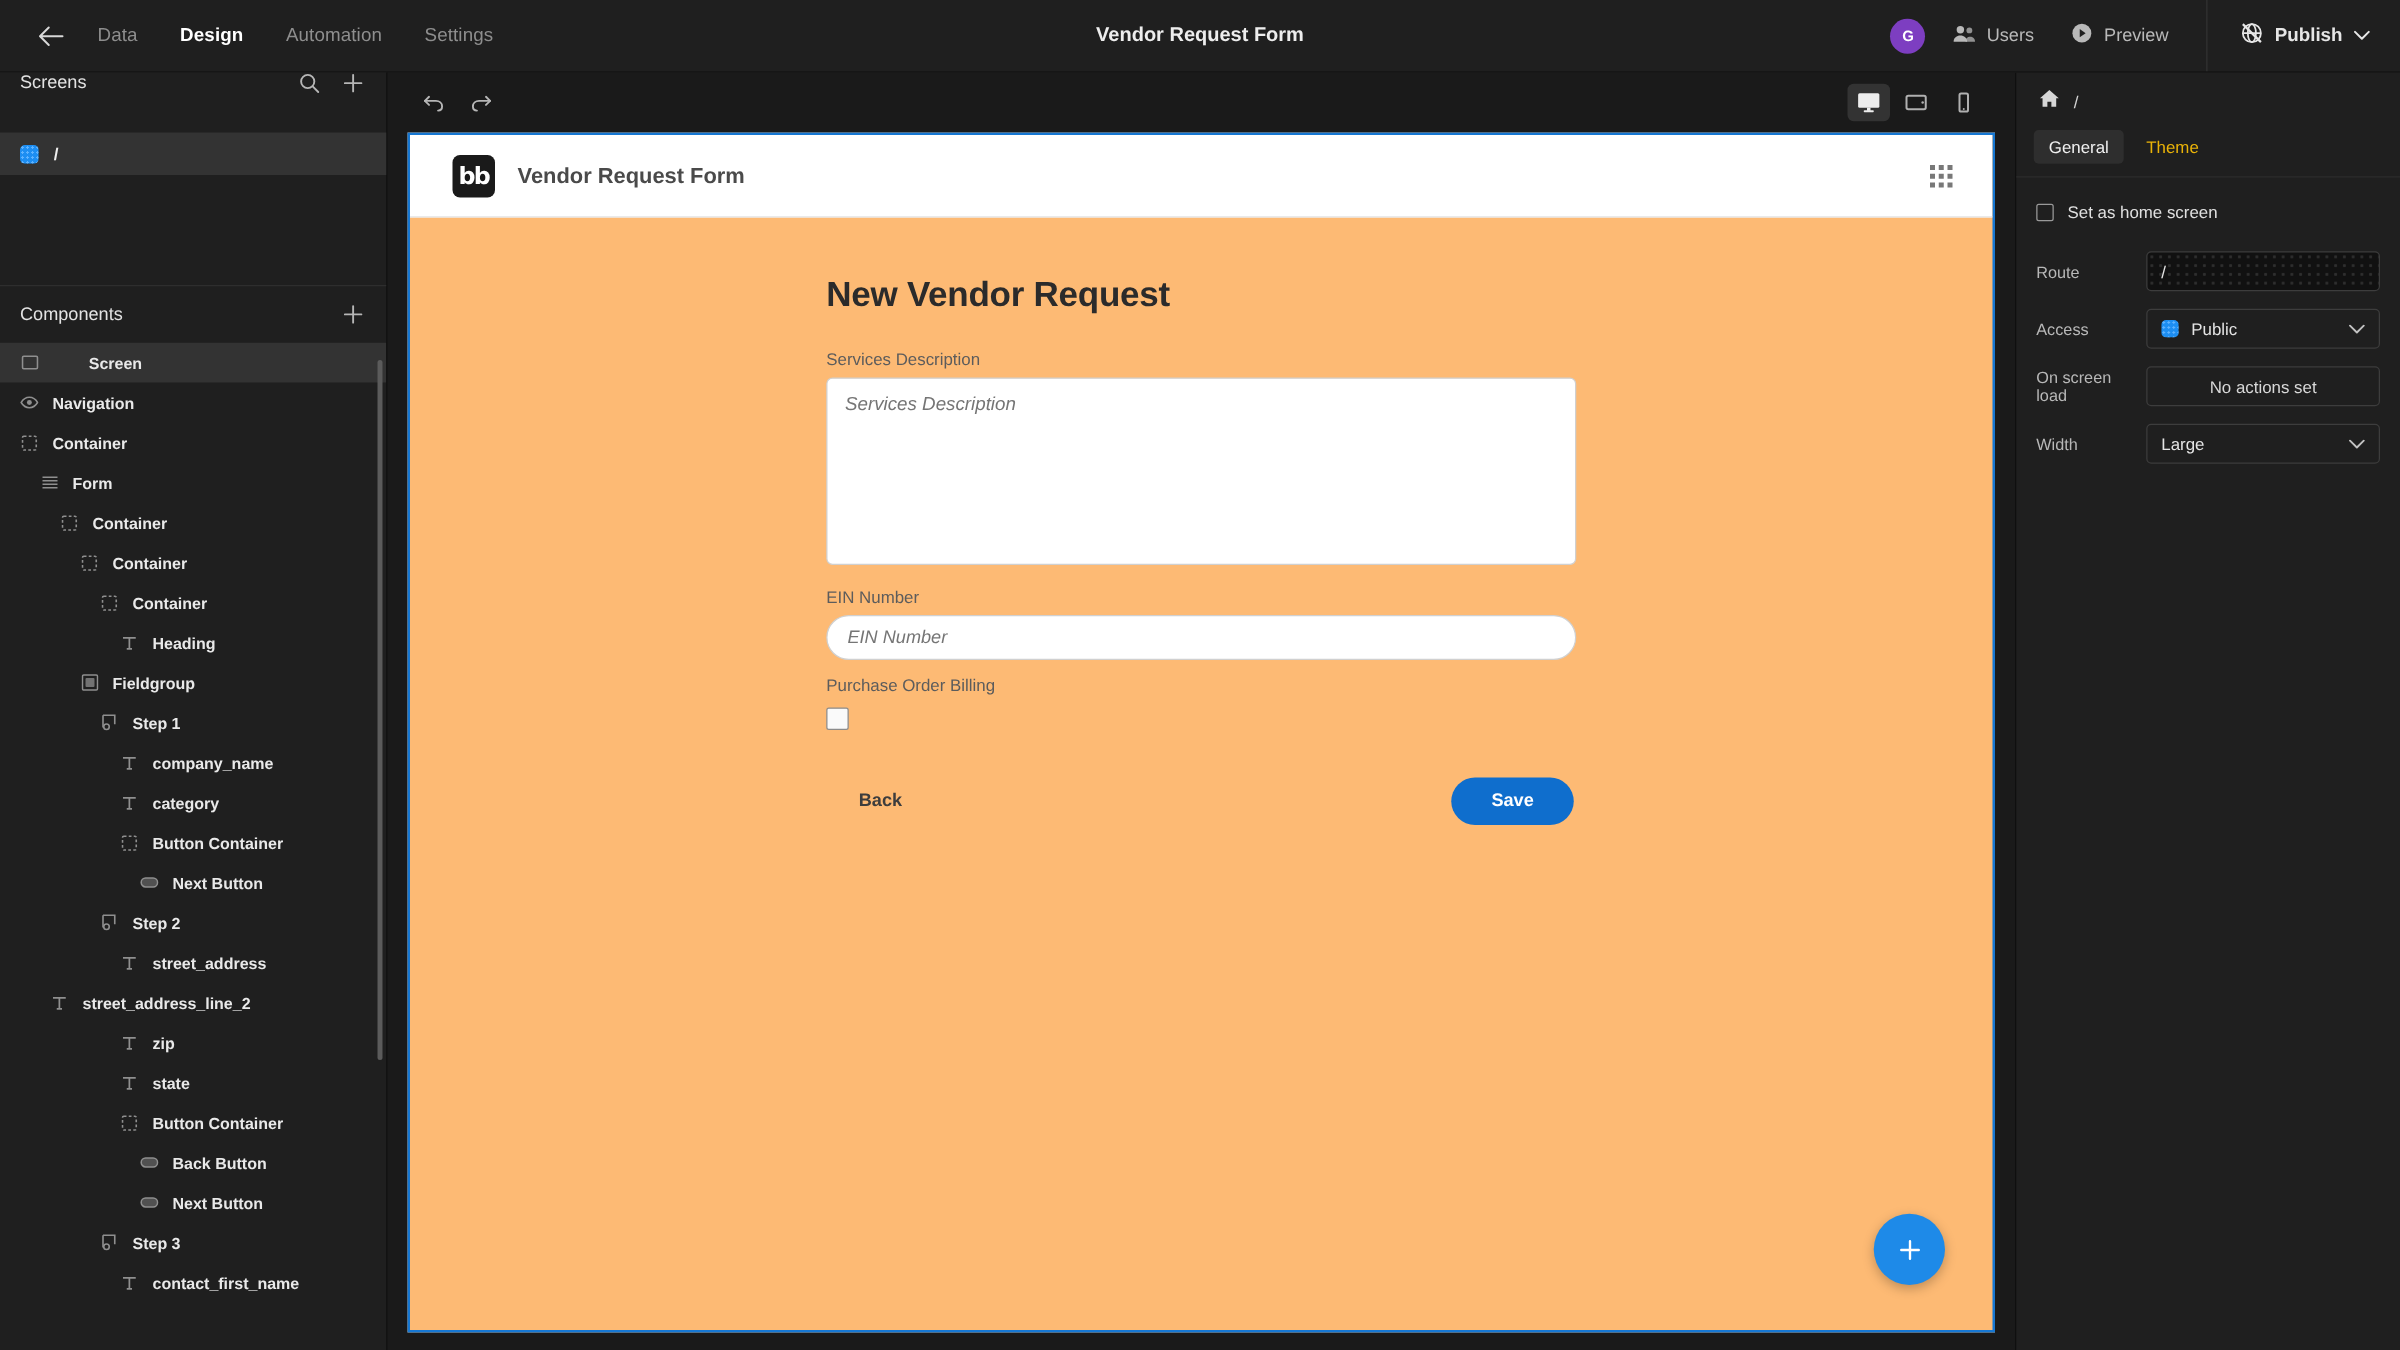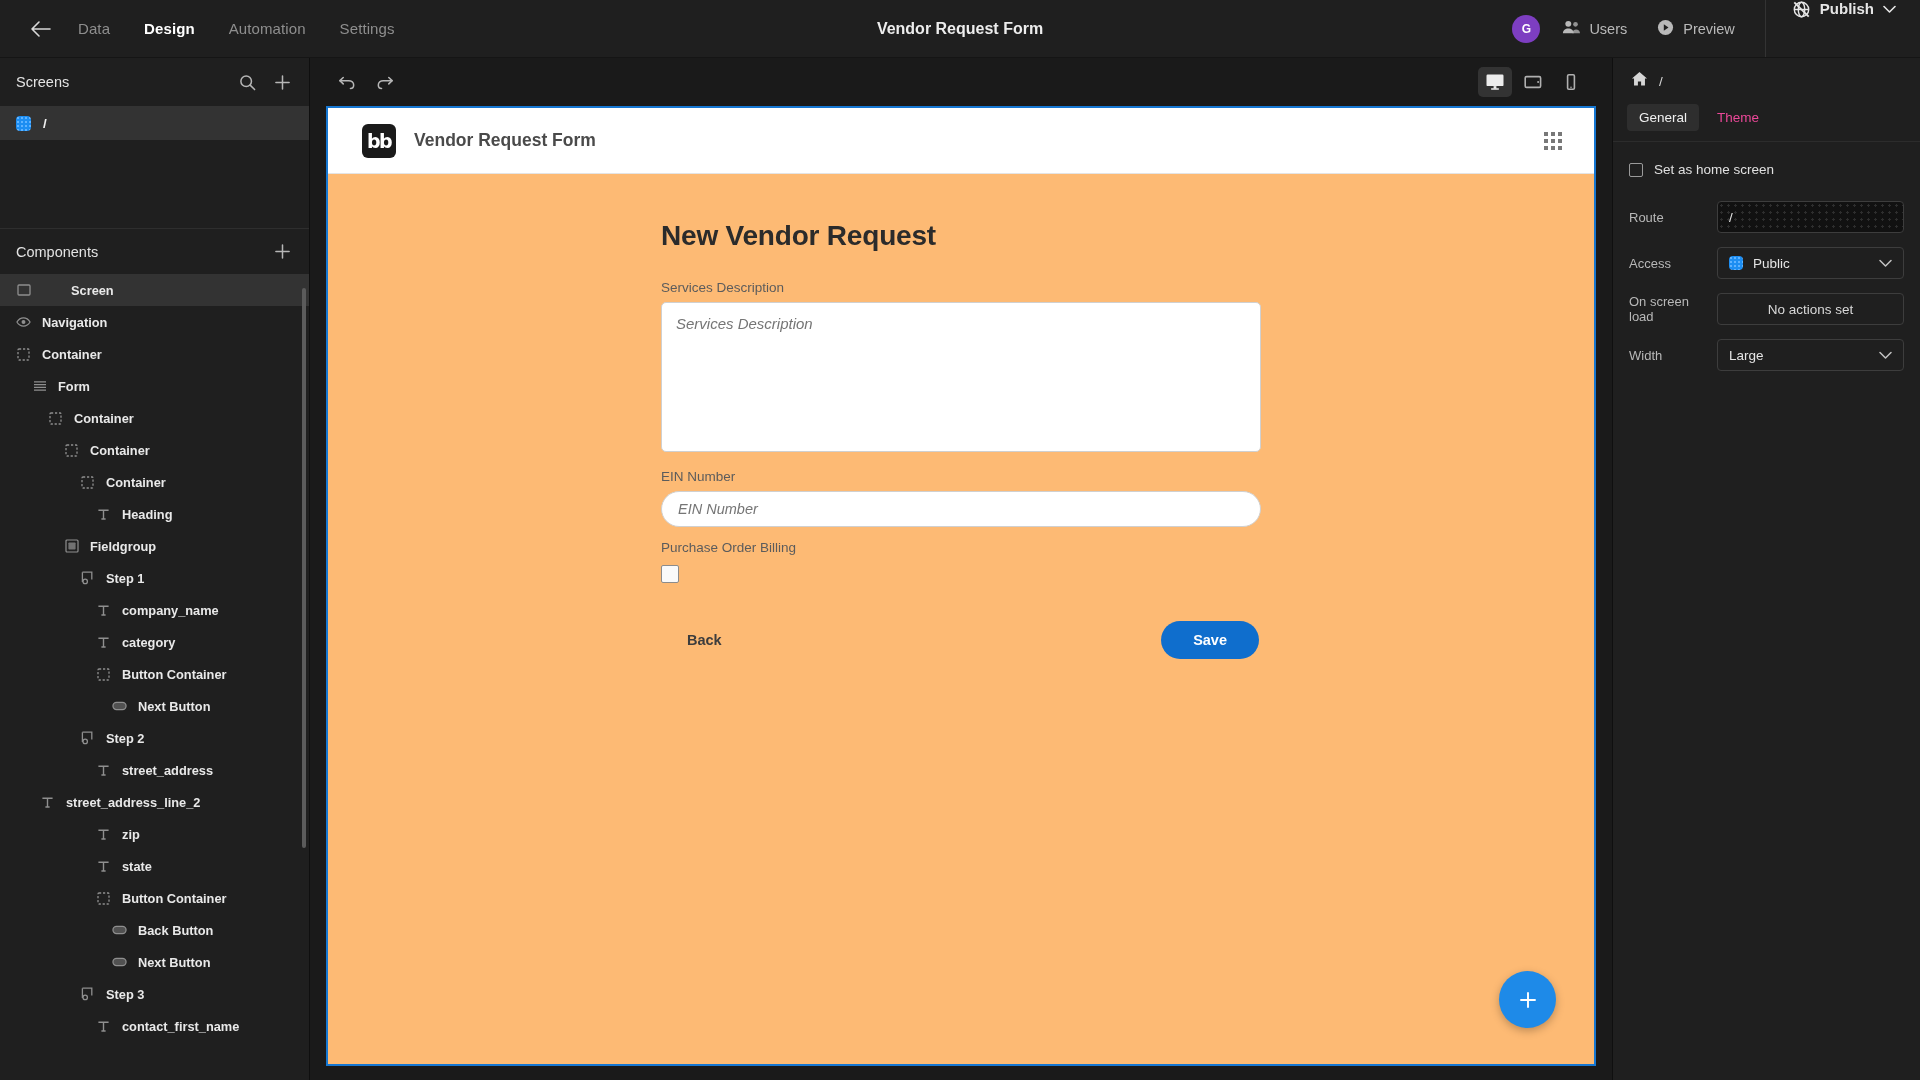--- a/index.html
+++ b/index.html
@@ -41,39 +41,39 @@
     width: 28px; height: 28px; border-radius: 50%;
     background: #7d3ec1; color: #fff; font-size: 12px; font-weight: bold;
     display: flex; align-items: center; justify-content: center;
     margin-right: 22px; cursor: pointer;
   }
   .top-action {
     display: flex; align-items: center; gap: 9px;
     color: #b9b9b9; font-size: 14.5px; cursor: pointer; margin-right: 30px;
   }
   .publish-zone {
-    display: flex; align-items: flex-start; gap: 9px;
+    display: flex; align-items: center; gap: 9px;
     border-left: 1px solid #333; height: 100%;
     padding: 0 24px 0 26px; color: #e6e6e6; font-size: 15px; cursor: pointer;
   }
   .publish-zone .lbl { font-weight: bold; }
 
   
   .body { display: flex; flex: 1; min-height: 0; }
 
   
   .left {
     width: 310px; min-width: 310px;
     background: #1f1f1f;
     border-right: 1px solid #0f0f0f;
     display: flex; flex-direction: column;
     position: relative;
   }
   .panel-head {
-    height: 48px; display: flex; align-items: center;
+    height: 48px; display: flex; align-items: flex-start;
     padding: 0 18px 0 16px;
   }
   .panel-head .ttl { font-size: 14.5px; color: #e3e3e3; }
   .panel-head .acts { margin-left: auto; display: flex; align-items: center; gap: 18px; }
   .icon-btn { color: #b6b6b6; cursor: pointer; display: flex; align-items: center; }
   .screens-list { padding-bottom: 8px; }
   .screen-row {
     height: 34px; display: flex; align-items: center; gap: 12px;
     padding-left: 16px; background: #333333; cursor: pointer;
   }
@@ -203,21 +203,21 @@
   .breadcrumb {
     height: 46px; display: flex; align-items: center; gap: 11px;
     padding: 0 18px; color: #d6d6d6;
   }
   .breadcrumb .crumb { font-size: 13.5px; color: #d6d6d6; }
   .prop-tabs {
     display: flex; align-items: center; gap: 6px;
     padding: 0 14px 10px 14px; border-bottom: 1px solid #2c2c2c;
   }
   .prop-tab {
-    font-size: 13.5px; color: #ec4899; padding: 6px 12px;
+    font-size: 13.5px; color: #eab308; padding: 6px 12px;
     border-radius: 4px; cursor: pointer;
   }
   .prop-tab.active { background: #2e2e2e; color: #f0f0f0; }
   .prop-body { padding: 20px 16px 0 16px; }
   .home-check { display: flex; align-items: center; gap: 11px; margin-bottom: 24px; cursor: pointer; }
   .chk {
     width: 14px; height: 14px; border: 1.5px solid #9a9a9a; border-radius: 2px;
   }
   .home-check .lbl { font-size: 13.5px; color: #e0e0e0; }
   .prop-row {

